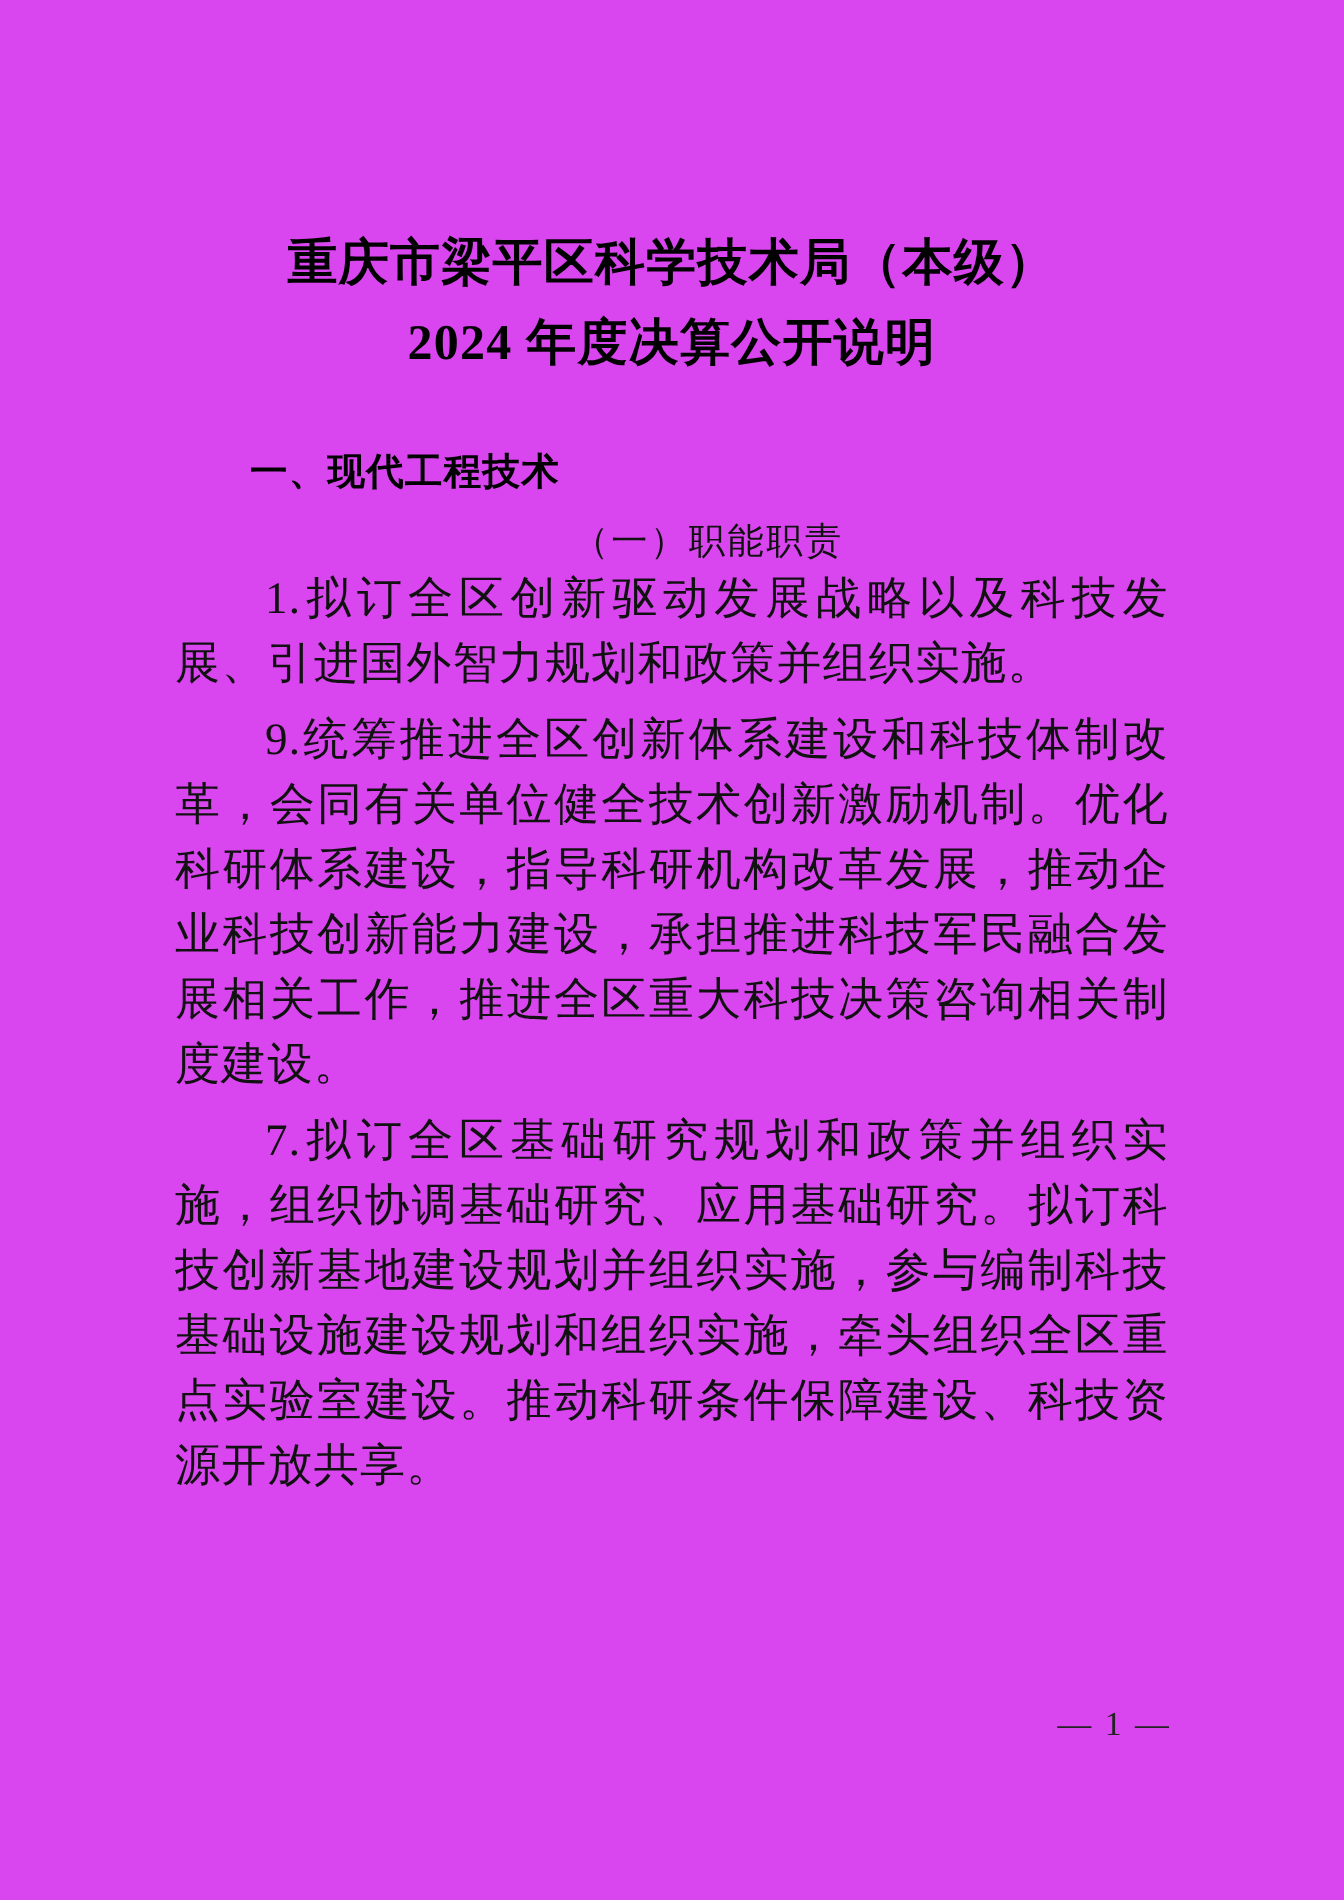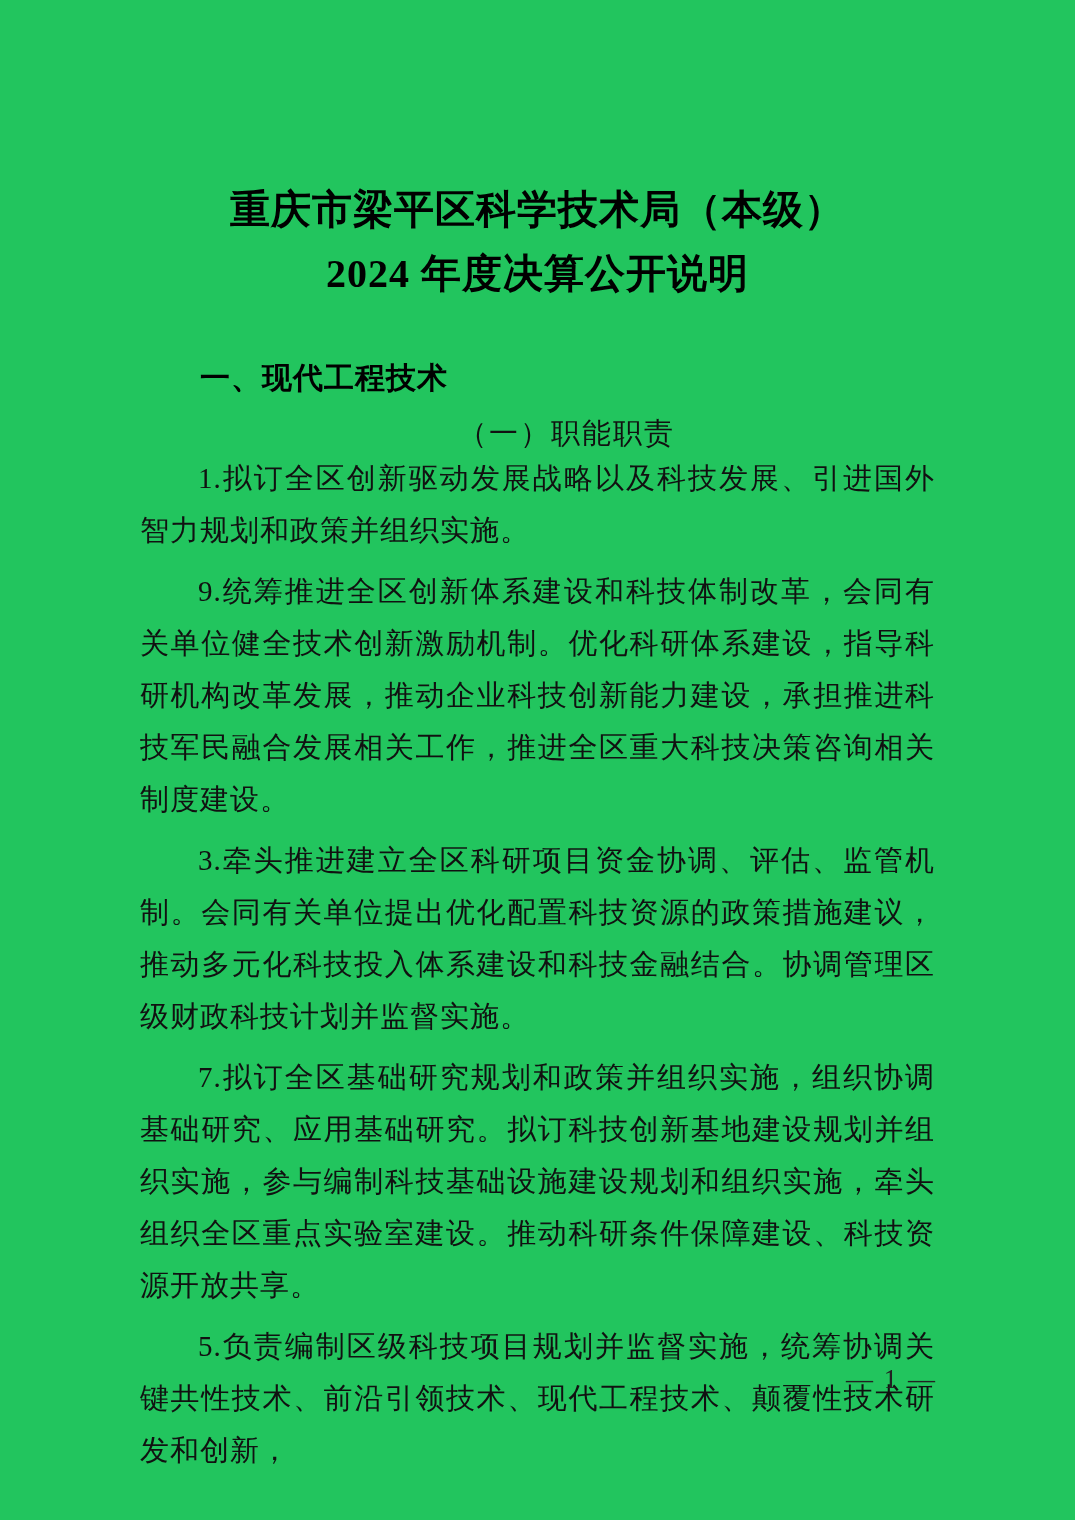--- a/index.html
+++ b/index.html
@@ -1,21 +1,21 @@
 <!DOCTYPE html>
 <html><head>
 <meta charset="utf-8">
 <style>
   * { margin: 0; padding: 0; box-sizing: border-box; }
   html, body { background: #ffffff; }
   .page {
     position: relative;
     width: 1075px;
     height: 1520px;
-    background: #22c55e;
+    background: #d946ef;
     overflow: hidden;
     color: #111111;
   }
   .content {
     position: absolute;
     left: 140px;
     right: 140px;
     top: 0;
   }
   .doc-title {
@@ -46,21 +46,21 @@
     font-size: 29px;
     line-height: 38px;
     color: #111111;
     letter-spacing: 2px;
     text-align: center;
   }
   .body-para {
     margin: 0 0 9px 0;
     text-indent: 2em;
     font-family: "Liberation Serif", "DejaVu Serif", serif;
-    font-size: 29px;
+    font-size: 36px;
     line-height: 52px;
     letter-spacing: 1px;
     text-align: justify;
     color: #111111;
   }
   .body-para:first-of-type { margin-top: 0; }
   .page-number {
     position: absolute;
     top: 1362px;
     right: 138px;
@@ -83,21 +83,19 @@
     </h1>
 
     <h2 class="section-heading">一、现代工程技术</h2>
 
     <h3 class="subsection-heading">（一）职能职责</h3>
 
     <p class="body-para">1.拟订全区创新驱动发展战略以及科技发展、引进国外智力规划和政策并组织实施。</p>
 
     <p class="body-para">9.统筹推进全区创新体系建设和科技体制改革，会同有关单位健全技术创新激励机制。优化科研体系建设，指导科研机构改革发展，推动企业科技创新能力建设，承担推进科技军民融合发展相关工作，推进全区重大科技决策咨询相关制度建设。</p>
 
-    <p class="body-para">3.牵头推进建立全区科研项目资金协调、评估、监管机制。会同有关单位提出优化配置科技资源的政策措施建议，推动多元化科技投入体系建设和科技金融结合。协调管理区级财政科技计划并监督实施。</p>
 
     <p class="body-para">7.拟订全区基础研究规划和政策并组织实施，组织协调基础研究、应用基础研究。拟订科技创新基地建设规划并组织实施，参与编制科技基础设施建设规划和组织实施，牵头组织全区重点实验室建设。推动科研条件保障建设、科技资源开放共享。</p>
 
-    <p class="body-para">5.负责编制区级科技项目规划并监督实施，统筹协调关键共性技术、前沿引领技术、现代工程技术、颠覆性技术研发和创新，</p>
   </div>
 
   <div class="page-number">— 1 —</div>
 </div>
 
 </body></html>

